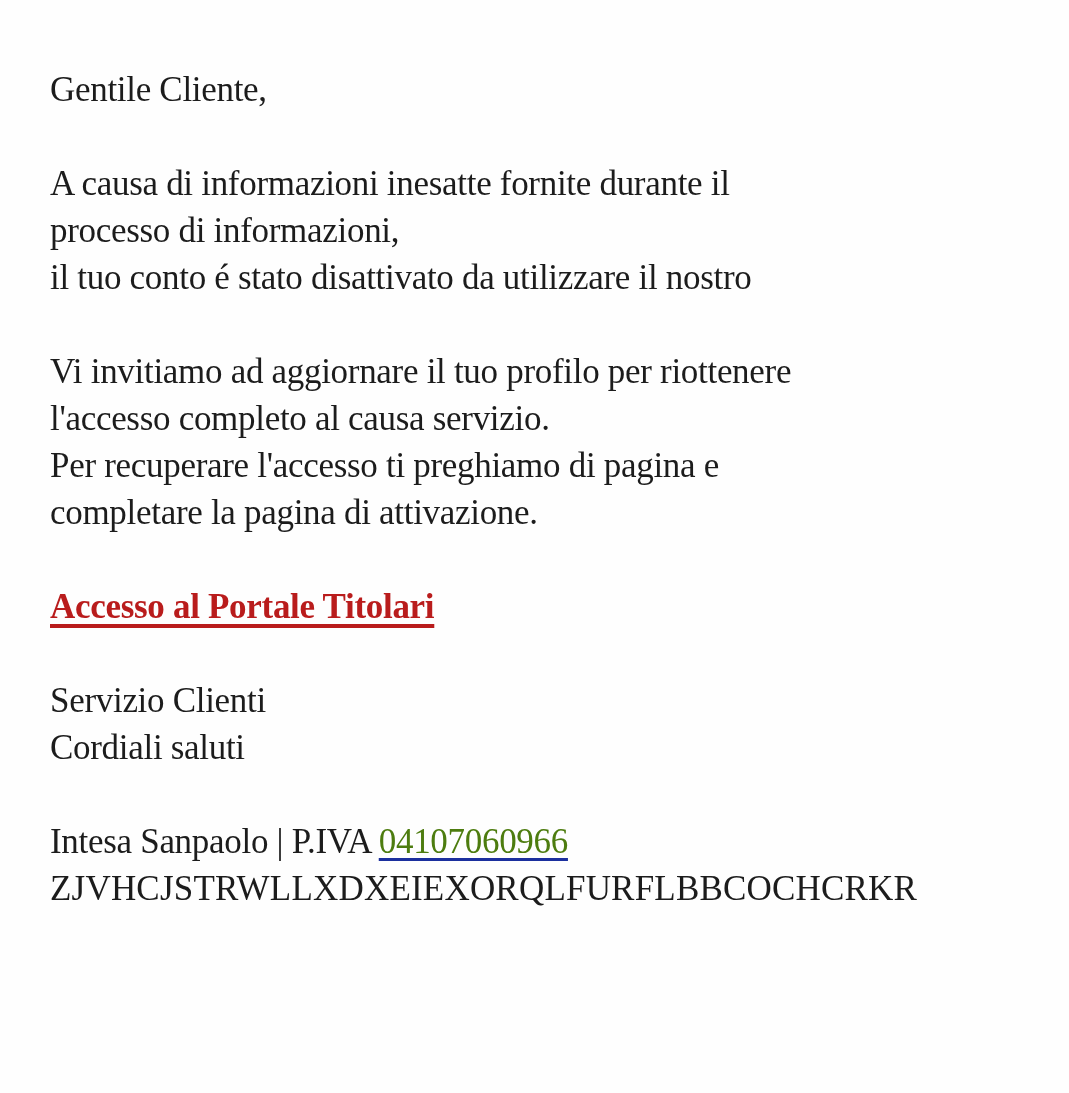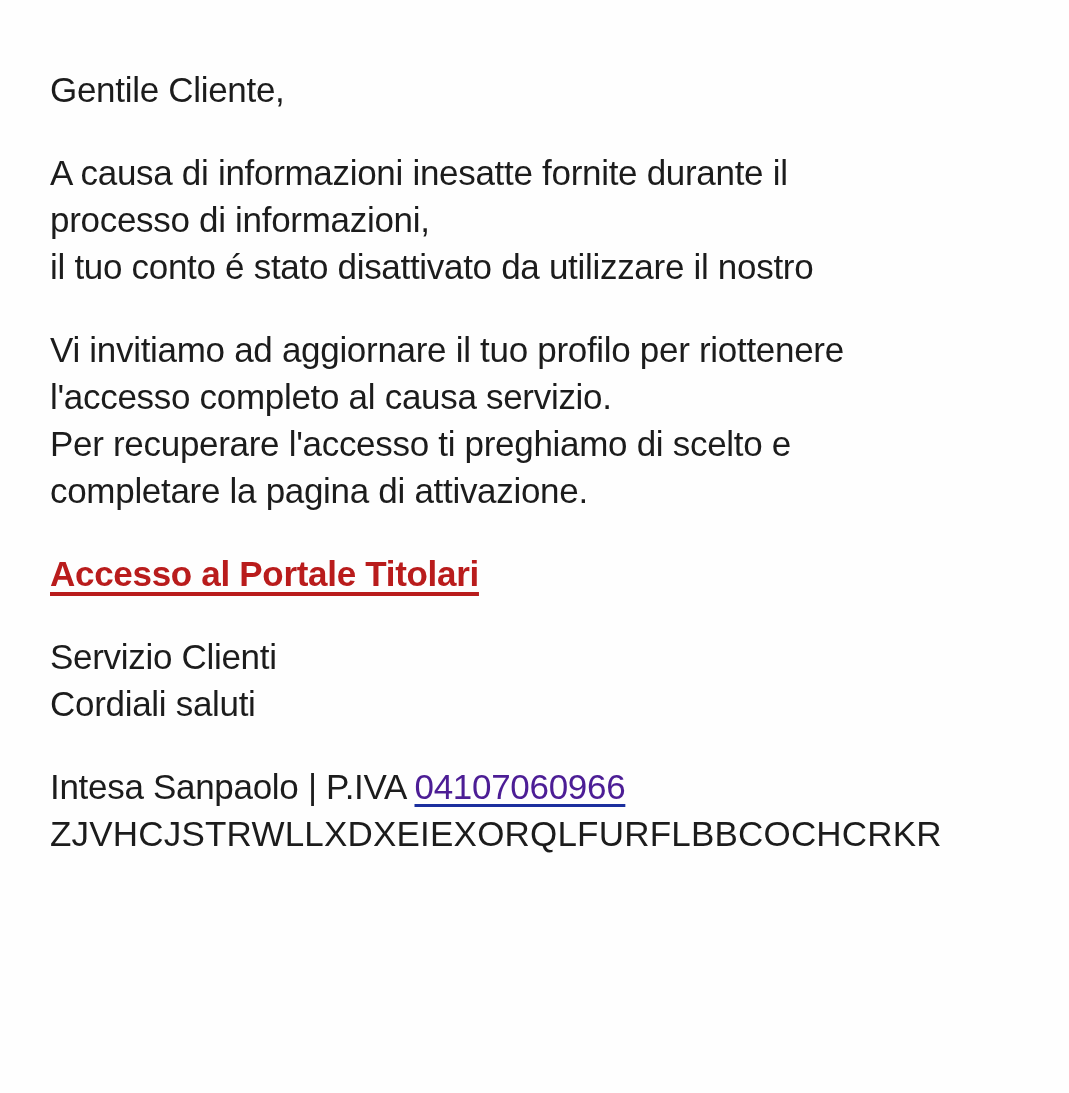--- a/index.html
+++ b/index.html
@@ -12,34 +12,35 @@
     height: 1093px;
     overflow: hidden;
     font-family: "Liberation Sans", sans-serif;
     color: #1c1c1c;
   }
   .email {
     padding: 66px 48px 0 50px;
     font-size: 35px;
     line-height: 47px;
     letter-spacing: -0.3px;
+    font-family: Liberation Serif, serif;
   }
   .para { margin: 0; }
-  .para + .para { margin-top: 36px; } 
+  .para + .para { margin-top: 47px; } 
   .line { white-space: nowrap; }
   a.portal-link {
     color: #b91c1c;
     font-weight: bold;
     text-decoration: underline;
     text-decoration-thickness: 4px;
     text-underline-offset: 6px;
     cursor: pointer;
   }
   a.piva-link {
-    color: #4c1d95;
+    color: #4d7c0f;
     text-decoration: underline;
     text-decoration-color: #1b2f9e;
     text-decoration-thickness: 3px;
     text-underline-offset: 5px;
     cursor: pointer;
   }
   .tracking { letter-spacing: 0.2px; }
 </style>
 </head>
 <body>
@@ -52,21 +53,21 @@
 
   <div class="para">
     <div class="line">A causa di informazioni inesatte fornite durante il</div>
     <div class="line">processo di informazioni,</div>
     <div class="line">il tuo conto é stato disattivato da utilizzare il nostro</div>
   </div>
 
   <div class="para">
     <div class="line">Vi invitiamo ad aggiornare il tuo profilo per riottenere</div>
     <div class="line">l'accesso completo al causa servizio.</div>
-    <div class="line">Per recuperare l'accesso ti preghiamo di scelto e</div>
+    <div class="line">Per recuperare l'accesso ti preghiamo di pagina e</div>
     <div class="line">completare la pagina di attivazione.</div>
   </div>
 
   <div class="para">
     <div class="line">
       <a href="#" class="portal-link">Accesso al Portale Titolari</a>
     </div>
   </div>
 
 

